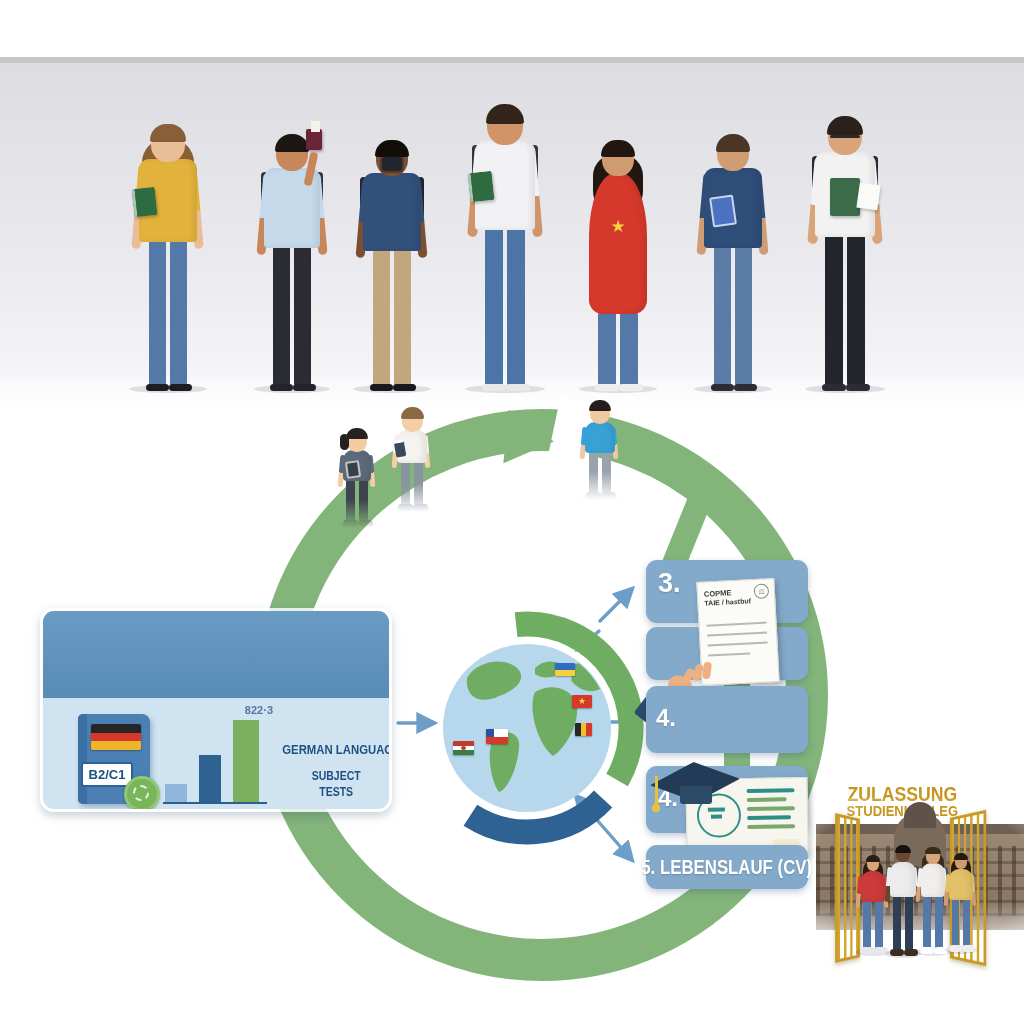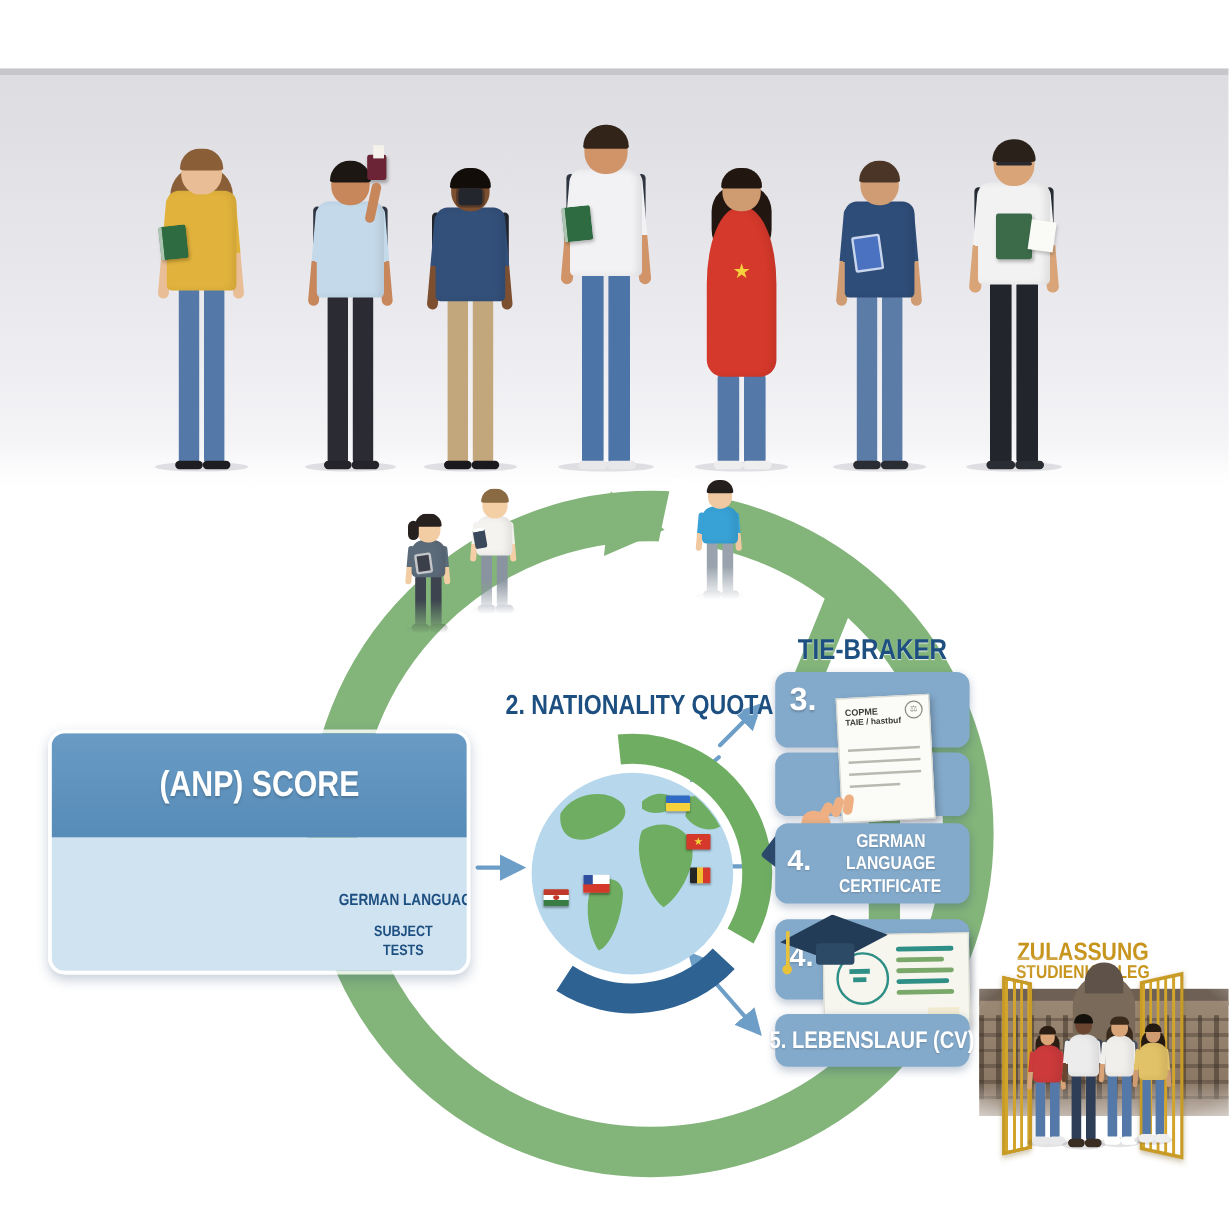--- a/index.html
+++ b/index.html
@@ -325,34 +325,46 @@
       <line x1="398" y1="723" x2="434" y2="723" marker-end="url(#ah)"></line>
       <line x1="600" y1="621" x2="632" y2="589" marker-end="url(#ah)"></line>
       <line x1="599" y1="631" x2="578" y2="649" marker-end="url(#ah)"></line>
       <line x1="602" y1="722" x2="638" y2="722" marker-end="url(#ah)"></line>
       <line x1="576" y1="796" x2="632" y2="860" marker-start="url(#ah)" marker-end="url(#ah)"></line>
     </g>
   </svg>
 
   <div class="abs box1">
     <div class="box1-head">
-      <div><span class="cond">(ANP) SCORE</span></div>
     </div>
     <div class="box1-body">
+      <div class="book">
+        <div class="book-spine"></div>
+        <div class="book-flag"></div>
+        <div class="book-badge">B2/C1</div>
+        <div class="seal">
+          <div class="seal-rib1"></div>
+          <div class="seal-rib2"></div>
+        </div>
+      </div>
+      <div class="chart" id="mini-chart">
+        <div class="chart-label">822·3</div>
+        <div class="chart-axis"></div>
+      <div style="position: absolute; bottom: 2px; left: 2px; width: 22px; height: 18px; background: rgb(143, 183, 220);"></div>
+          <div style="position: absolute; bottom: 2px; left: 36px; width: 22px; height: 47px; background: rgb(46, 98, 147);"></div>
+          <div style="position: absolute; bottom: 2px; left: 70px; width: 26px; height: 82px; background: rgb(124, 176, 94);"></div>
+        </div>
       <div class="captions">
         <div class="cap1"><span class="cond">GERMAN LANGUAGE</span></div>
         <div class="cap2"><span class="cond">SUBJECT</span></div>
         <div class="cap3"><span class="cond">TESTS</span></div>
       </div>
     </div>
   </div>
 
-  <div class="abs step2-label">
-    <span class="cond">2. NATIONALITY QUOTA</span>
-  </div>
 
   <svg class="abs globe-svg" width="240" height="240" viewBox="0 0 240 240">
     <path d="M109.1,16.6 A104,104 0 0 1 210.1,172" stroke="#6fae62" stroke-width="25" fill="none"></path>
     <path d="M196.1,190.9 A104,104 0 0 1 63.4,207.2" stroke="#2e6293" stroke-width="25" fill="none"></path>
     <circle cx="120" cy="120" r="84" fill="#b7d8ec"></circle>
     <clipPath id="gc">
         <circle cx="120" cy="120" r="83"></circle>
       </clipPath>
     <g clip-path="url(#gc)" fill="#6fae62">
       <path d="M60,70 C70,52 100,48 112,62 C120,74 104,84 92,88 C76,96 58,92 60,70 Z"></path>
@@ -361,23 +373,20 @@
       <path d="M128,84 C144,74 166,80 170,98 C172,118 158,140 146,148 C132,138 120,102 128,84 Z"></path>
       <path d="M168,56 C184,52 198,62 198,76 C190,88 172,84 164,72 Z"></path>
     </g>
   </svg>
   <div class="abs flag flag-ua"></div>
   <div class="abs flag flag-vn">★</div>
   <div class="abs flag flag-be"></div>
   <div class="abs flag flag-cl"></div>
   <div class="abs flag flag-ir"></div>
 
-  <div class="abs tb-heading">
-    <span class="cond">TIE-BRAKER</span>
-  </div>
 
   <div class="abs tb-box" style="left:646px;top:560px;width:162px;height:63px;">
     <div class="tb-num" style="left:12px;top:8px;font-size:27px;">3.</div>
   </div>
   <div class="abs tb-box" style="left:646px;top:627px;width:162px;height:53px;"></div>
 
   <div class="abs cert1">
     <div class="seal2">⚖</div>
     <div class="t1">COPME</div>
     <div class="t2">TAIE / hastbuf</div>
@@ -392,25 +401,20 @@
   <div class="abs finger" style="left:684px;top:668px;transform:rotate(30deg);"></div>
   <div class="abs finger" style="left:694px;top:664px;transform:rotate(18deg);"></div>
   <div class="abs finger" style="left:703px;top:662px;transform:rotate(8deg);"></div>
   <div class="abs cert-sub">
     <div>ESTIIBT / 3 4 9 :2</div>
     <div>SIG4U / 5.5 83-A</div>
   </div>
 
   <div class="abs tb-box" style="left:646px;top:686px;width:162px;height:67px;">
     <div class="tb-num" style="left:10px;top:18px;font-size:24px;">4.</div>
-    <div class="box4-lines">
-      <div><span class="cond">GERMAN</span></div>
-      <div><span class="cond">LANGUAGE</span></div>
-      <div><span class="cond">CERTIFICATE</span></div>
-    </div>
   </div>
 
   <div class="abs tb-box" style="left:646px;top:766px;width:162px;height:67px;">
     <div class="tb-num" style="left:12px;top:18px;font-size:24px;">4.</div>
   </div>
   <div class="abs cert2">
     <div class="seal3"></div>
     <div class="gl" style="top:10px;width:48px;"></div>
     <div class="gl" style="top:19px;width:40px;background:#7aa86a;"></div>
     <div class="gl" style="top:28px;width:48px;background:#7aa86a;"></div>

